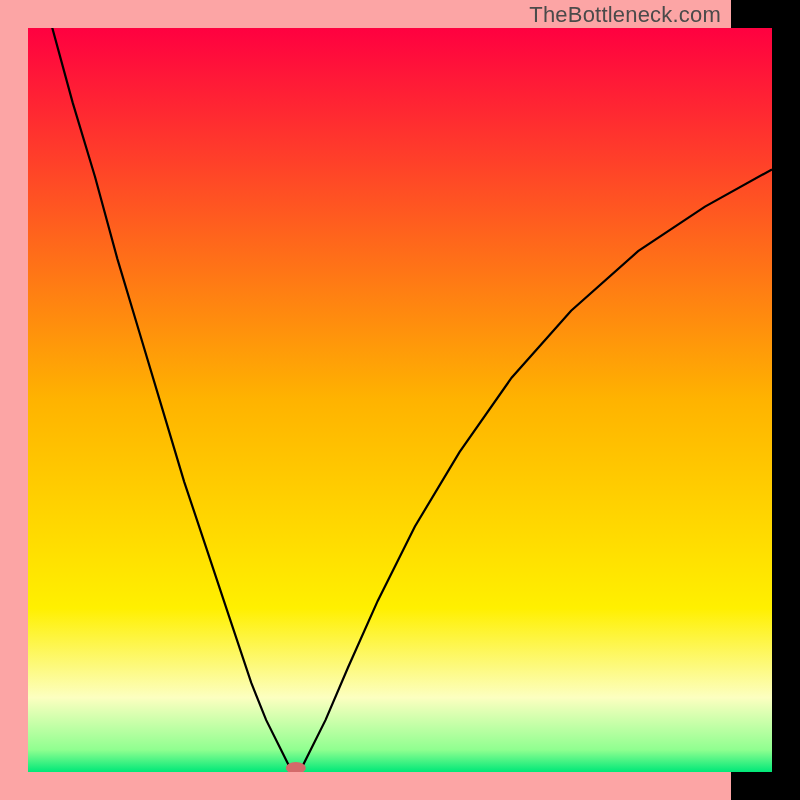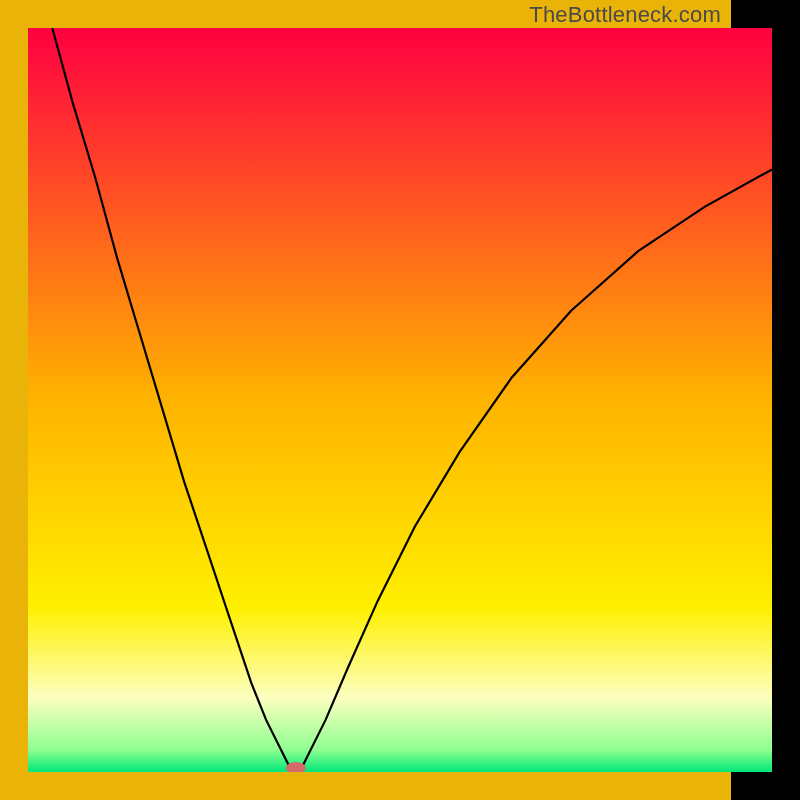--- a/index.html
+++ b/index.html
@@ -7,21 +7,21 @@
     padding: 0;
     width: 800px;
     height: 800px;
     background: #000;
     font-family: Arial, Helvetica, sans-serif;
     position: relative;
   }
   .outer {
     width: 731px;
     height: 800px;
-    background: #eab308;
+    background: #fca5a5;
     position: relative;
   }
   .attribution {
     position: absolute;
     top: 2px;
     right: 10px;
     color: #4a4a4a;
     font-size: 22px;
     font-weight: 500;
     letter-spacing: 0.2px;

